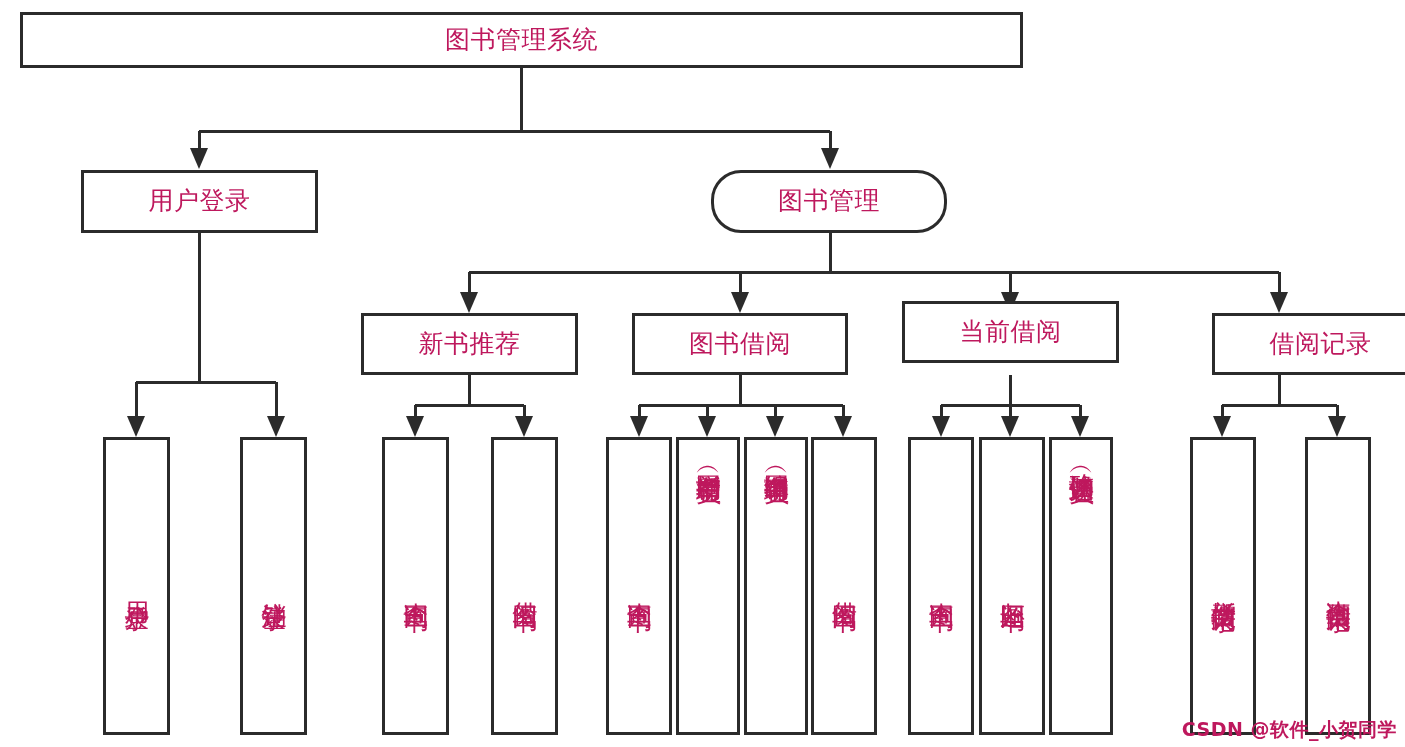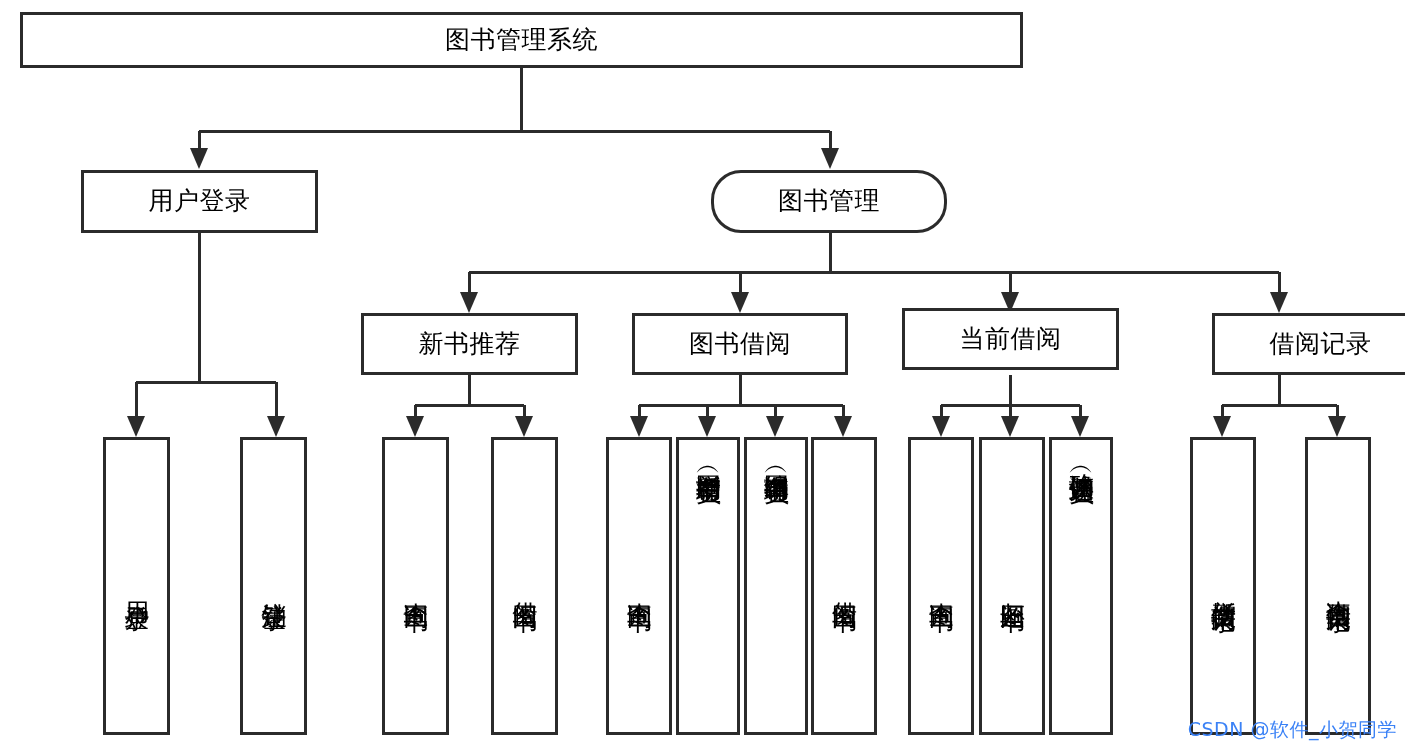--- a/index.html
+++ b/index.html
@@ -49,21 +49,21 @@
   
   .node {
     position: absolute;
     box-sizing: border-box;
     background: #ffffff;
     border: 3px solid #2b2b2b;
     z-index: 2;
     display: flex;
     align-items: center;
     justify-content: center;
-    color: #000000;
+    color: #be185d;
   }
   .node .node-label {
     display: block;
     line-height: 1.05;
     letter-spacing: 0.5px;
     white-space: nowrap;
   }
 
   
   .node.h-node .node-label {
@@ -99,24 +99,25 @@
     padding-top: 0;
   }
 
   
   #watermark {
     position: absolute;
     right: 8px;
     bottom: 4px;
     z-index: 3;
     font-size: 19px;
-    color: #3b82f6;
+    color: #be185d;
     letter-spacing: 0.5px;
     white-space: nowrap;
     font-family: "DejaVu Sans", "Liberation Sans", sans-serif;
+    font-weight: bold;
   }
 </style>
 </head>
 <body>
 
 <div id="diagram-root">
 
   <svg id="connectors" viewBox="0 0 1405 747" width="1405" height="747" xmlns="http://www.w3.org/2000/svg">
 
     <line x1="521" y1="68" x2="521" y2="131"></line>
@@ -192,21 +193,21 @@
   </div>
 
   <div class="node h-node" style="left:361px; top:313px; width:217px; height:62px;">
     <span class="node-label">新书推荐</span>
   </div>
 
   <div class="node h-node" style="left:632px; top:313px; width:216px; height:62px;">
     <span class="node-label">图书借阅</span>
   </div>
 
-  <div class="node h-node" style="left:902px; top:308px; width:217px; height:62px;">
+  <div class="node h-node" style="left:902px; top:301px; width:217px; height:62px;">
     <span class="node-label">当前借阅</span>
   </div>
 
   <div class="node h-node" style="left:1171px; top:313px; width:217px; height:62px;margin-left:41px;">
     <span class="node-label">借阅记录</span>
   </div>
 
   <div class="node v-node v-mid" style="left:103px; top:437px; width:67px; height:298px;">
     <span class="node-label">用户登录</span>
   </div>

